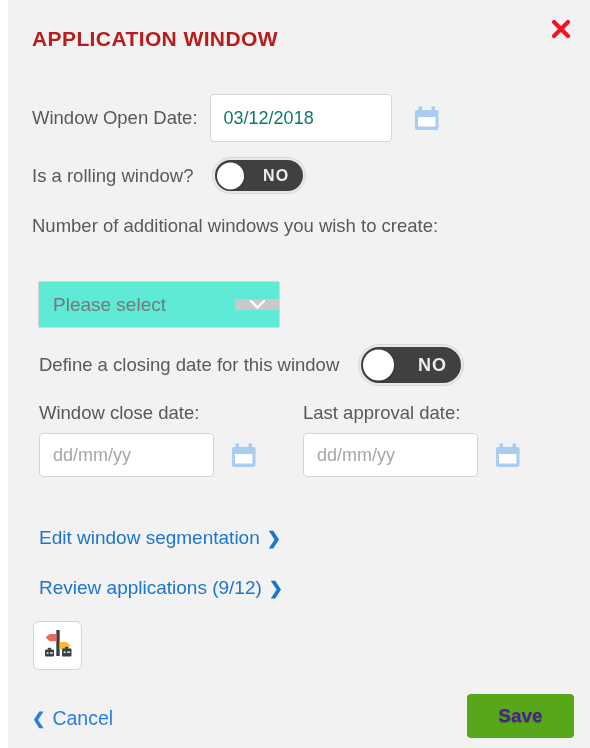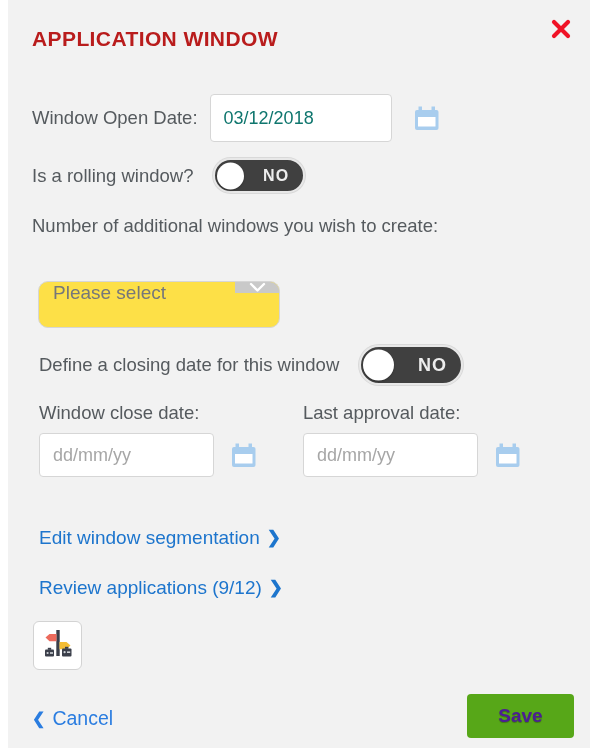--- a/index.html
+++ b/index.html
@@ -101,24 +101,24 @@
     letter-spacing: 1.2px;
     font-size: 16px;
     margin-right: 14px;
   }
 
   
   .select-box {
     position: relative;
     box-sizing: border-box;
     display: flex;
-    align-items: flex-start;
-    background: #fde047;
+    align-items: center;
+    background: #5eead4;
     border: 1px solid #d6d6d6;
-    border-radius: 10px;
+    border-radius: 2px;
     overflow: hidden;
     cursor: pointer;
   }
   .select-value {
     flex: 1;
     display: flex;
     align-items: center;
     padding-left: 14px;
     font-size: 19px;
     color: #76777a;
@@ -130,20 +130,21 @@
     align-items: center;
     justify-content: center;
   }
 
   .link {
     position: absolute;
     color: #1d75cd;
     font-size: 19px;
     cursor: pointer;
     display: flex;
+    align-items: center;
     white-space: nowrap;
   }
   .link .chev {
     font-weight: bold;
     margin-left: 7px;
     font-size: 17px;
   }
 
   .icon-tile {
     position: absolute;

